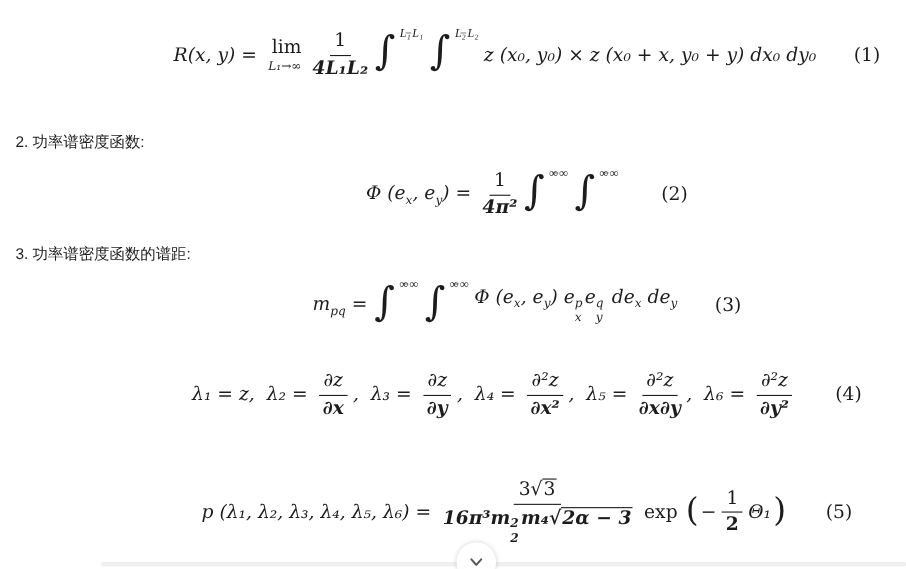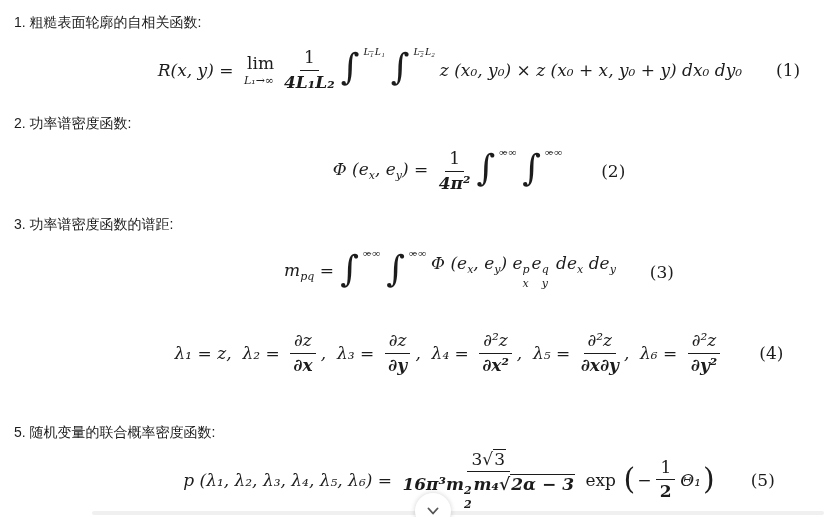--- a/index.html
+++ b/index.html
@@ -58,21 +58,20 @@
     position:absolute;left:92px;right:0;bottom:2px;height:4px;
     background:#f0f0f0;border-radius:3px;
   }
 </style>
 </head>
 <body>
 
 <div class="doc">
 
   <div class="item">
-    <div class="item-label">1. 粗糙表面轮廓的自相关函数:</div>
     <div class="eq-row">
       <span class="math">
         <span>R(x, y) = </span>
         <span class="vstack">
           <span class="up">lim</span>
           <span class="small">L₁→∞</span>
         </span>
         <span class="frac">
           <span class="fnum up">1</span>
           <span class="fden">4L₁L₂</span>
@@ -144,21 +143,20 @@
         <span>,  λ₅ = </span>
         <span class="frac"><span class="fnum">∂²z</span><span class="fden">∂x∂y</span></span>
         <span>,  λ₆ = </span>
         <span class="frac"><span class="fnum">∂²z</span><span class="fden">∂y²</span></span>
       </span>
       <span class="eqno">(4)</span>
     </div>
   </div>
 
   <div class="item">
-    <div class="item-label">5. 随机变量的联合概率密度函数:</div>
     <div class="eq-row">
       <span class="math">
         <span>p (λ₁, λ₂, λ₃, λ₄, λ₅, λ₆) = </span>
         <span class="frac">
           <span class="fnum"><span class="up">3</span><span class="sqrt"><span class="sqrt-sign">√</span><span class="sqrt-body up">3</span></span></span>
           <span class="fden"><span>16π³m</span><span class="supsub"><span>2</span><span>2</span></span><span>m₄</span><span class="sqrt"><span class="sqrt-sign">√</span><span class="sqrt-body">2α − 3</span></span></span>
         </span>
         <span class="up"> exp </span>
         <span class="bigp">(</span>
         <span>−</span>

